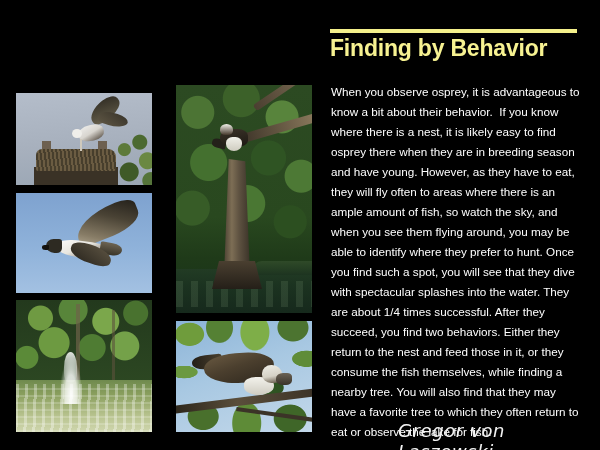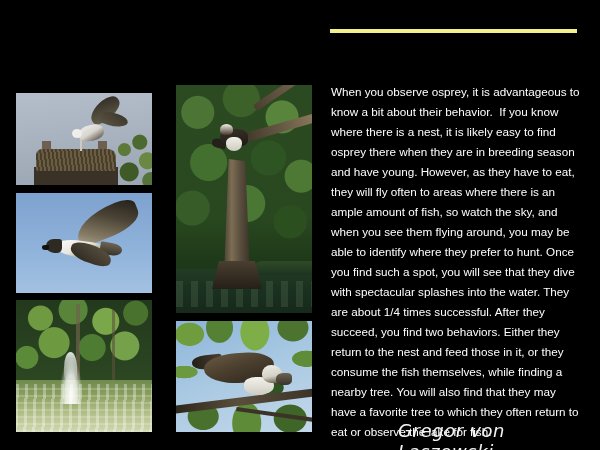--- a/index.html
+++ b/index.html
@@ -422,16 +422,17 @@
       <div class="branch-thin"></div>
       <div class="bird-wingtip"></div>
       <div class="bird-body"></div>
       <div class="bird-breast"></div>
       <div class="bird-head"></div>
       <div class="fish"></div>
     </div>
   </div>
 
   <div class="rule"></div>
+  <div class="title">Finding by Behavior</div>
   <div class="body-text">When you observe osprey, it is advantageous to know a bit about their behavior.  If you know where there is a nest, it is likely easy to find osprey there when they are in breeding season and have young. However, as they have to eat, they will fly often to areas where there is an ample amount of fish, so watch the sky, and when you see them flying around, you may be able to identify where they prefer to hunt. Once you find such a spot, you will see that they dive with spectacular splashes into the water. They are about 1/4 times successful. After they succeed, you find two behaviors. Either they return to the nest and feed those in it, or they consume the fish themselves, while finding a nearby tree. You will also find that they may have a favorite tree to which they often return to eat or observe the lake for fish.</div>
   <div class="signature">Gregor von Laszewski</div>
 
 </div>
 
 </body></html>

